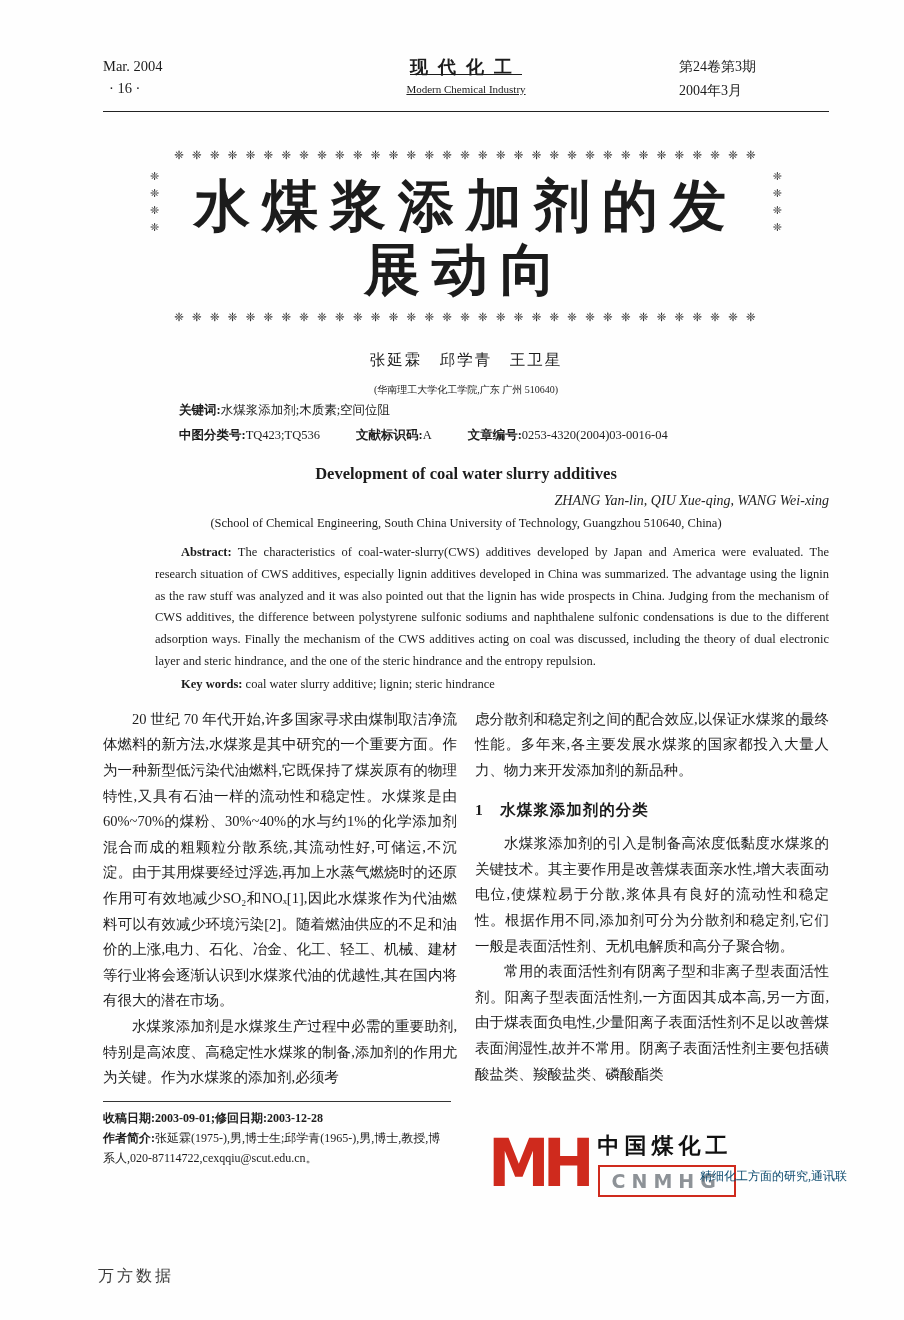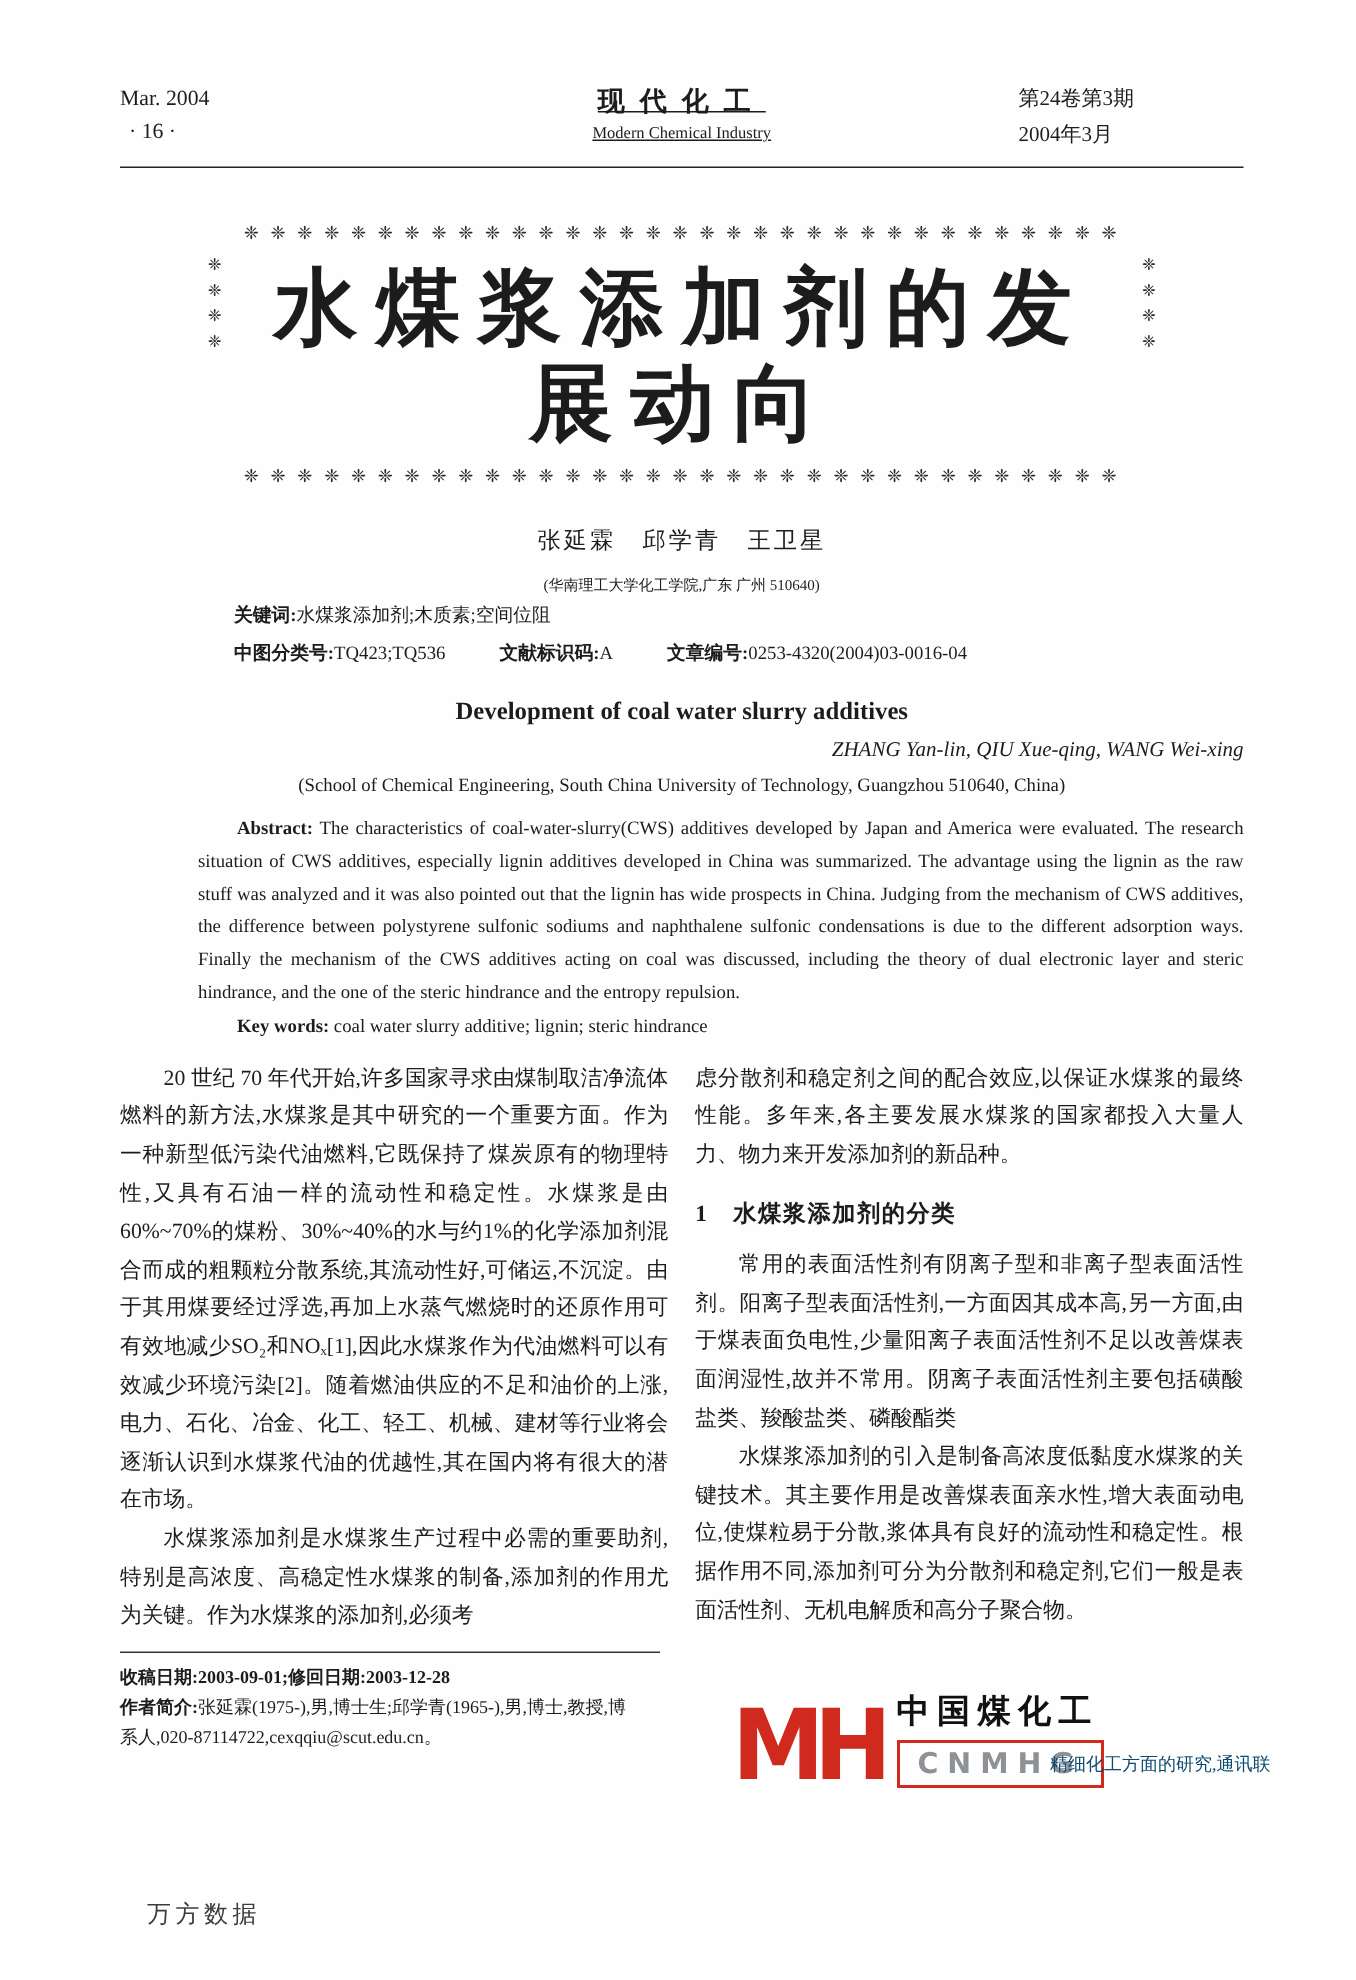--- a/index.html
+++ b/index.html
@@ -5,21 +5,21 @@
   html,body{margin:0;padding:0;background:#e8e8e6;}
   .page{
     position:relative;
     width:904px;height:1320px;
     margin:0 auto;
     background:#fefefe;
     color:#1c1c1c;
     font-family:"Liberation Serif","DejaVu Serif",serif;
     overflow:hidden;
     box-sizing:border-box;
-    padding:55px 75px 0 80px;
+    padding:55px 75px 0 103px;
   }
   
   .page-header{display:flex;justify-content:space-between;align-items:flex-start;}
   .ph-side{width:150px;font-size:14.5px;line-height:22px;}
   .ph-left .pno{padding-left:6px;}
   .ph-center{text-align:center;text-decoration:underline;}
   .journal-cn{font-size:18px;font-weight:bold;letter-spacing:10px;}
   .journal-en{font-size:11px;margin-top:4px;}
   .ph-right{text-align:left;width:150px;font-size:14px;line-height:24px;}
   .header-rule{border-top:1.5px solid #222;margin-top:8px;}
@@ -54,21 +54,21 @@
   .columns{display:flex;gap:18px;margin-top:15px;}
   .col{flex:1;font-size:14.5px;line-height:25.6px;text-align:justify;}
   .col p{margin:0;}
   .indent{text-indent:2em;}
   .sec-heading{font-size:15.5px;font-weight:bold;margin:13px 0 9px;letter-spacing:1px;}
   
   .foot-rule{border-top:1px solid #333;width:48%;margin-top:10px;}
   .footer-text{font-size:12px;line-height:20px;margin-top:6px;width:60%;}
   .received{font-weight:bold;}
   
-  .logo{position:absolute;left:488px;top:1126px;display:flex;align-items:flex-start;gap:10px;}
+  .logo{position:absolute;left:488px;top:1126px;display:flex;align-items:center;gap:10px;}
   .monogram{
     font-family:"DejaVu Sans",sans-serif;font-weight:bold;font-size:62px;line-height:76px;
     color:#cf2a1d;letter-spacing:-7px;transform:scaleY(1.05);
   }
   .logo-right{display:flex;flex-direction:column;gap:4px;}
   .logo-cn{font-size:22px;font-weight:bold;letter-spacing:5px;color:#111;}
   .logo-box{
     border:2px solid #cf2a1d;padding:3px 12px;align-self:flex-start;
     font-family:"DejaVu Sans",sans-serif;font-weight:bold;font-size:19px;
     color:#8d9297;letter-spacing:6px;
@@ -132,22 +132,22 @@
   <p class="kw-en"><b class="lbl">Key words:</b> <span>coal water slurry additive; lignin; steric hindrance</span></p>
 
   <div class="columns">
     <div class="col">
       <p class="indent">20 世纪 70 年代开始,许多国家寻求由煤制取洁净流体燃料的新方法,水煤浆是其中研究的一个重要方面。作为一种新型低污染代油燃料,它既保持了煤炭原有的物理特性,又具有石油一样的流动性和稳定性。水煤浆是由60%~70%的煤粉、30%~40%的水与约1%的化学添加剂混合而成的粗颗粒分散系统,其流动性好,可储运,不沉淀。由于其用煤要经过浮选,再加上水蒸气燃烧时的还原作用可有效地减少SO₂和NOₓ[1],因此水煤浆作为代油燃料可以有效减少环境污染[2]。随着燃油供应的不足和油价的上涨,电力、石化、冶金、化工、轻工、机械、建材等行业将会逐渐认识到水煤浆代油的优越性,其在国内将有很大的潜在市场。</p>
       <p class="indent">水煤浆添加剂是水煤浆生产过程中必需的重要助剂,特别是高浓度、高稳定性水煤浆的制备,添加剂的作用尤为关键。作为水煤浆的添加剂,必须考</p>
     </div>
     <div class="col">
       <p>虑分散剂和稳定剂之间的配合效应,以保证水煤浆的最终性能。多年来,各主要发展水煤浆的国家都投入大量人力、物力来开发添加剂的新品种。</p>
       <h2 class="sec-heading">1　水煤浆添加剂的分类</h2>
+      <p class="indent">水煤浆添加剂的引入是制备高浓度低黏度水煤浆的关键技术。其主要作用是改善煤表面亲水性,增大表面动电位,使煤粒易于分散,浆体具有良好的流动性和稳定性。根据作用不同,添加剂可分为分散剂和稳定剂,它们一般是表面活性剂、无机电解质和高分子聚合物。</p>
       <p class="indent">常用的表面活性剂有阴离子型和非离子型表面活性剂。阳离子型表面活性剂,一方面因其成本高,另一方面,由于煤表面负电性,少量阳离子表面活性剂不足以改善煤表面润湿性,故并不常用。阴离子表面活性剂主要包括磺酸盐类、羧酸盐类、磷酸酯类</p>
-      <p class="indent">水煤浆添加剂的引入是制备高浓度低黏度水煤浆的关键技术。其主要作用是改善煤表面亲水性,增大表面动电位,使煤粒易于分散,浆体具有良好的流动性和稳定性。根据作用不同,添加剂可分为分散剂和稳定剂,它们一般是表面活性剂、无机电解质和高分子聚合物。</p>
     </div>
   </div>
 
   <div class="foot-rule"></div>
   <div class="footer-text">
     <div class="received">收稿日期:2003-09-01;修回日期:2003-12-28</div>
     <div><b class="lbl">作者简介:</b><span>张延霖(1975-),男,博士生;邱学青(1965-),男,博士,教授,博</span></div>
     <div>系人,020-87114722,cexqqiu@scut.edu.cn。</div>
   </div>
 

